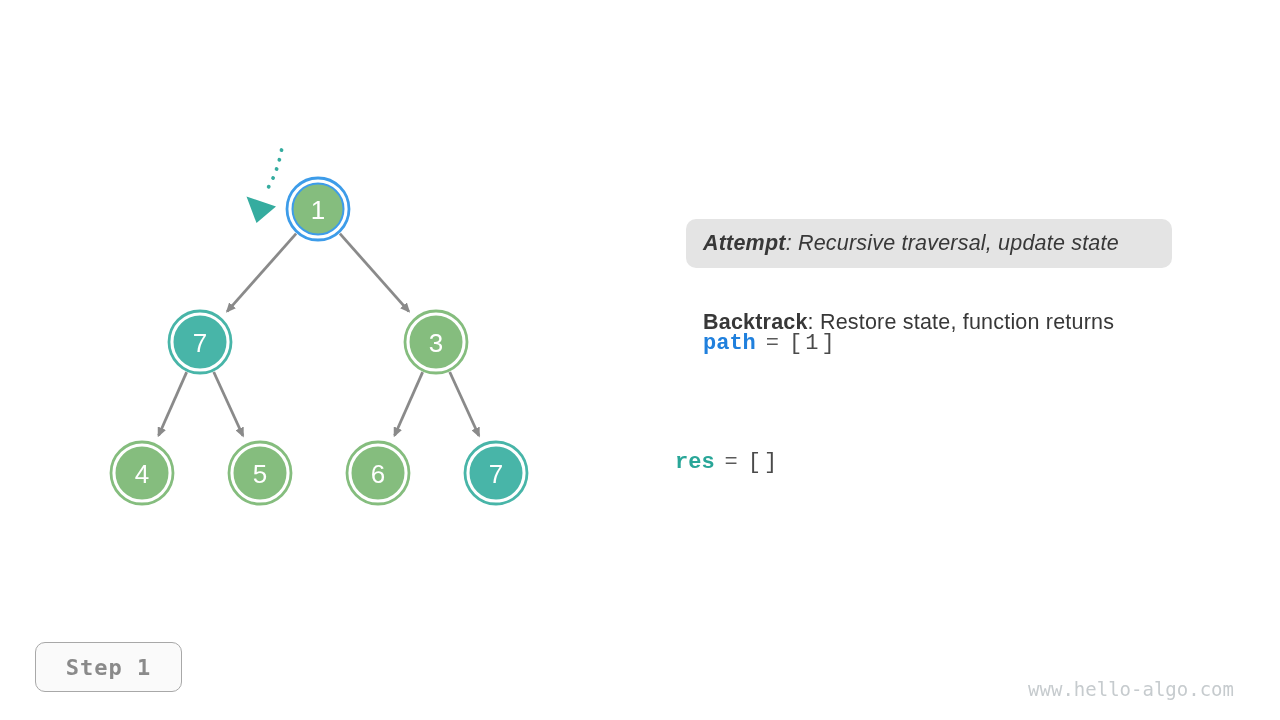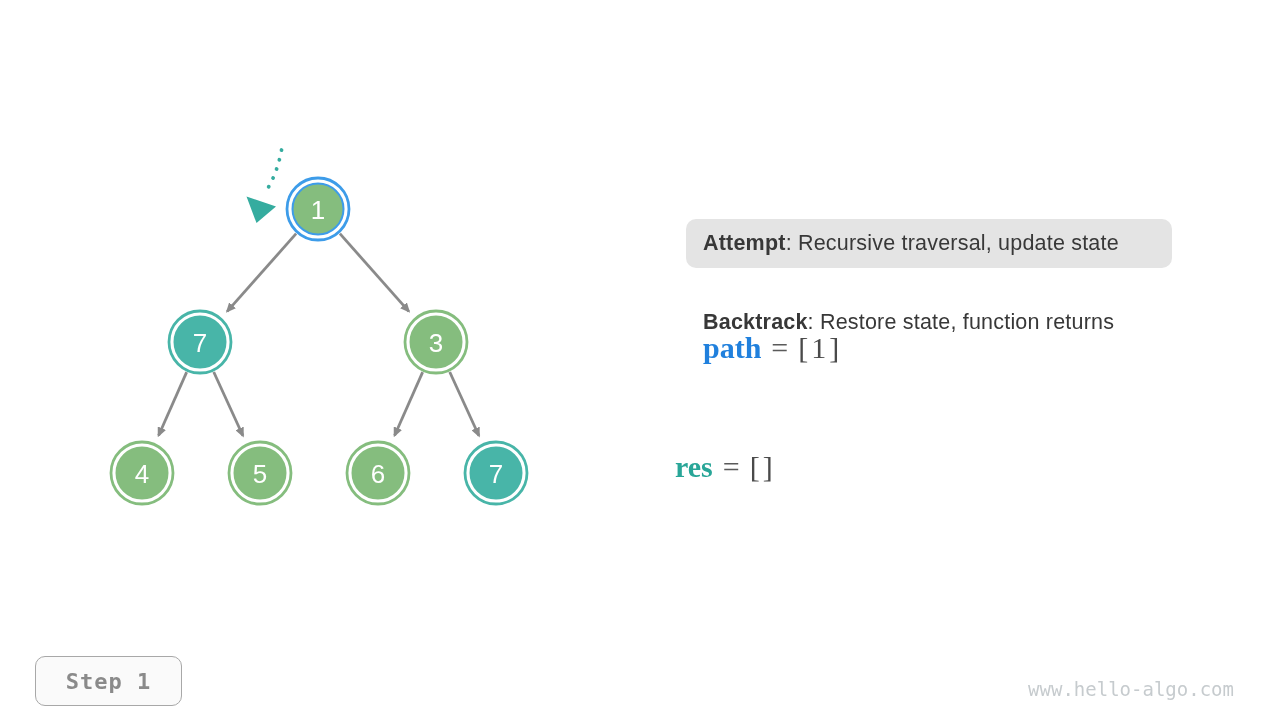--- a/index.html
+++ b/index.html
@@ -24,46 +24,47 @@
     width: 486px;
     height: 49px;
     background: #e4e4e4;
     border-radius: 10px;
     display: flex;
     align-items: center;
     padding-left: 17px;
     font-size: 21.5px;
     color: #383838;
     letter-spacing: 0.2px;
+    font-style: italic;
   }
   .backtrack-line {
     left: 703px;
     top: 281px;
     font-size: 21.5px;
     color: #383838;
     letter-spacing: 0.2px;
     margin-top: 29px;
   }
   .code-line {
-    font-family: Liberation Serif, serif;
-    font-size: 30px;
+    font-family: Liberation Mono, monospace;
+    font-size: 22px;
     color: #4a4a4a;
     display: flex;
     align-items: baseline;
   }
   .path-line { left: 703px; top: 331px; }
   .res-line  { left: 675px; top: 450px; }
   .var-name { font-weight: bold; }
   .path-color { color: #2080dd; }
   .res-color  { color: #29a698; }
   .eq { margin: 0 10px; color: #5a5a5a; }
   .val { letter-spacing: 3px; color: #4a4a4a; }
   .step-badge {
     left: 35px;
-    top: 656px;
+    top: 642px;
     width: 147px;
     height: 50px;
     border: 1.5px solid #a8a8a8;
     border-radius: 10px;
     background: #fafafa;
     display: flex;
     align-items: center;
     justify-content: center;
     font-family: "DejaVu Sans Mono", "Liberation Mono", monospace;
     font-size: 22px;

